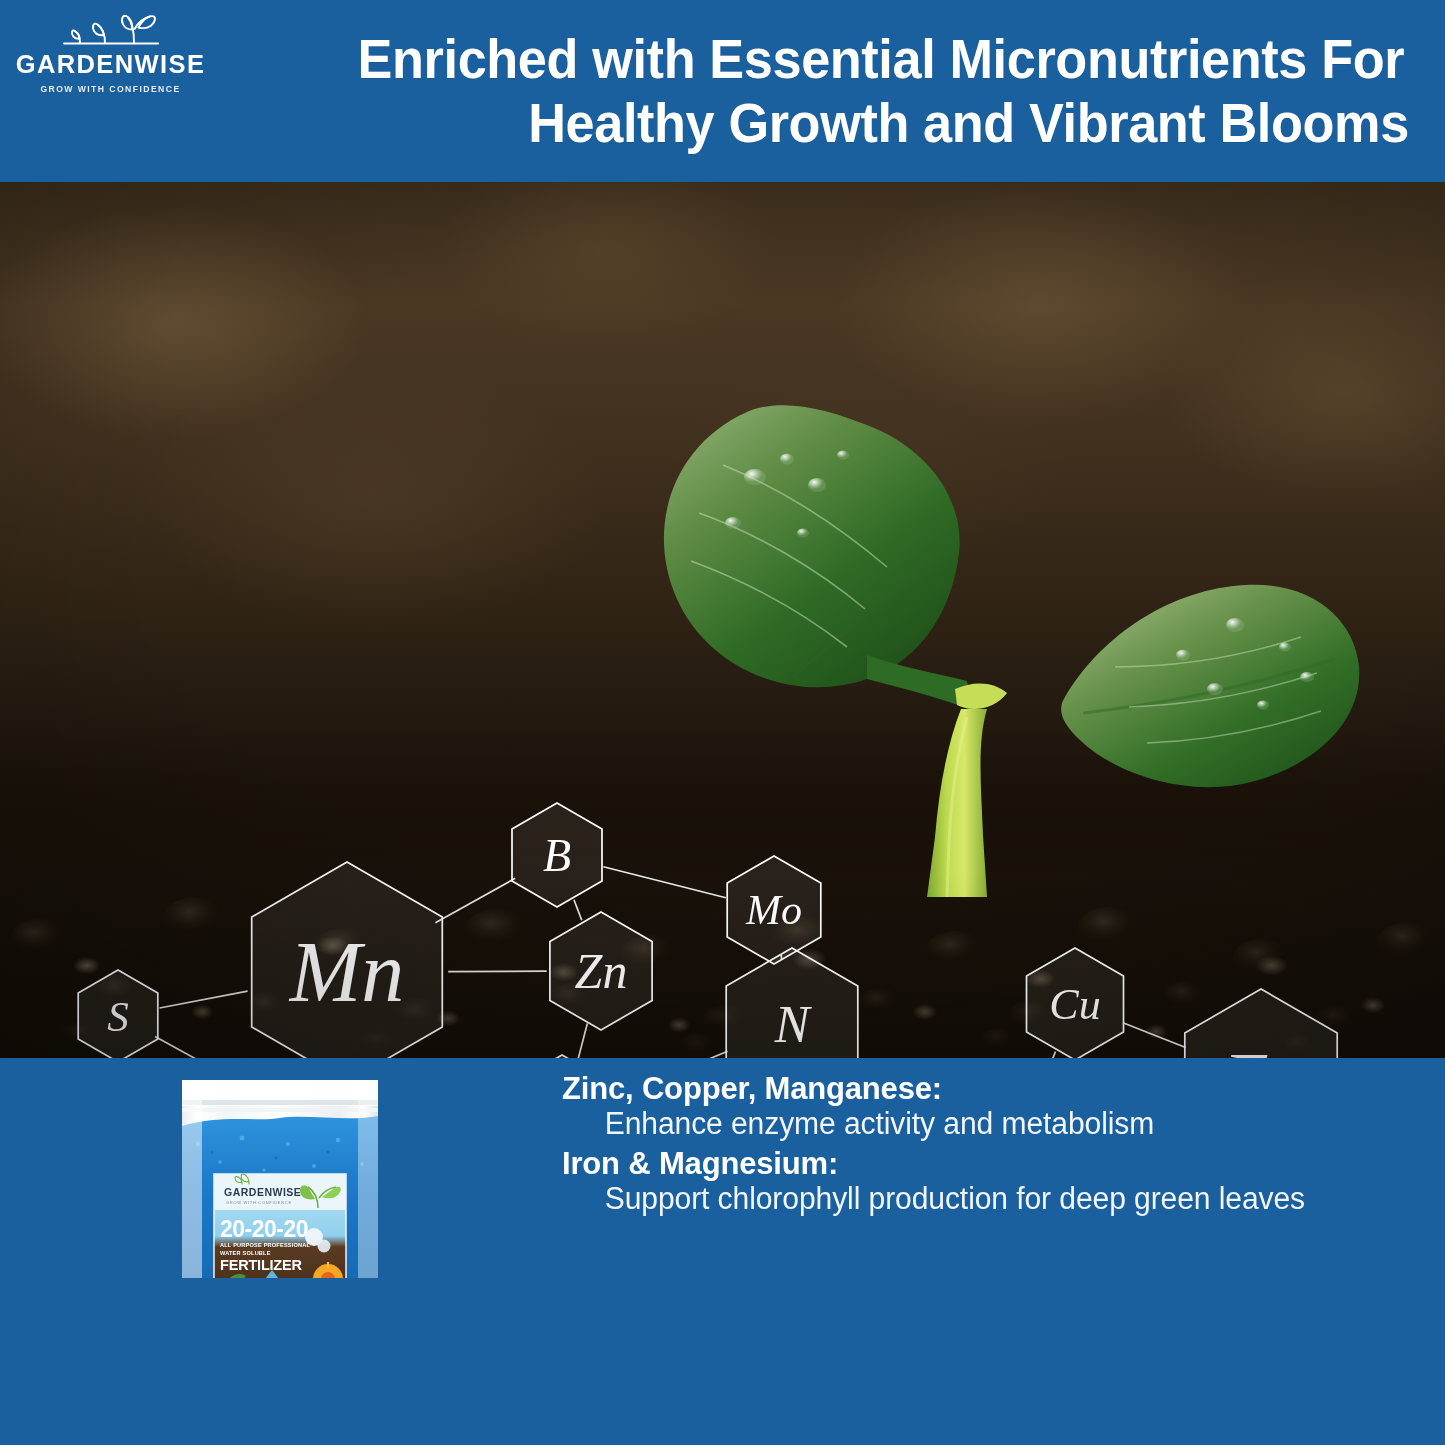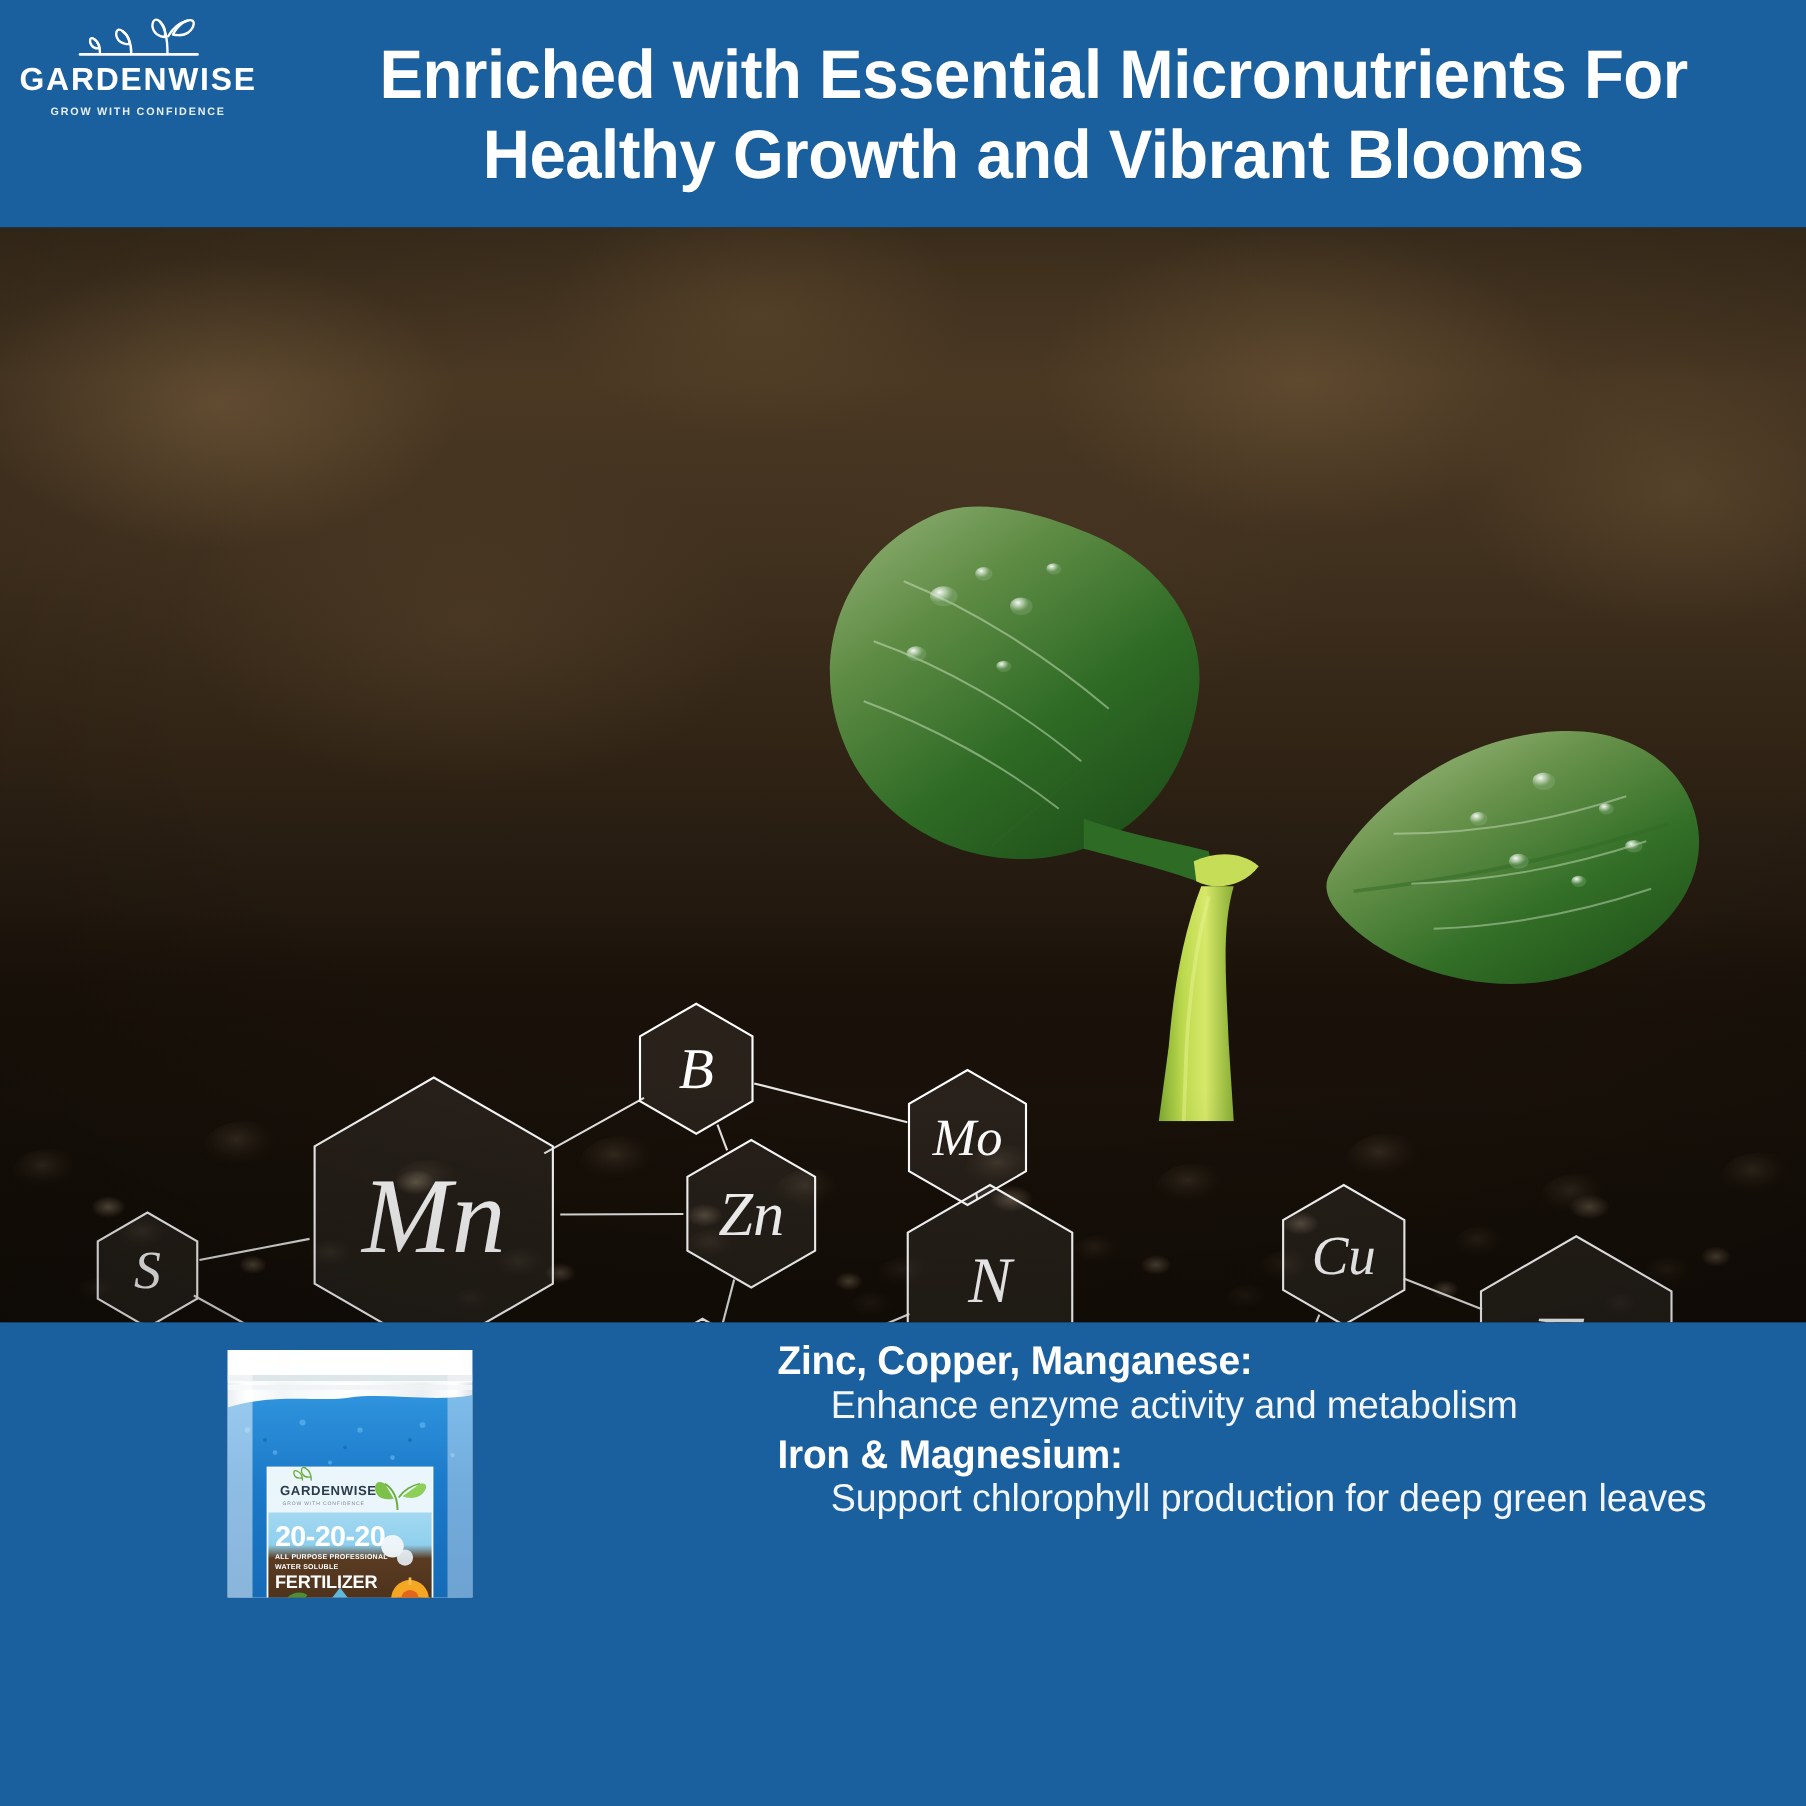--- a/index.html
+++ b/index.html
@@ -25,21 +25,21 @@
   .logo-word{
     color:#ffffff;font-size:25.5px;font-weight:700;letter-spacing:1.4px;
     line-height:1;margin-top:2px;font-family:"Liberation Sans",sans-serif;
   }
   .logo-tag{
     color:#e8eff6;font-size:8.6px;font-weight:700;letter-spacing:1.45px;
     margin-top:6px;font-family:"Liberation Sans",sans-serif;
   }
   .headline{
     position:absolute;left:222px;top:14px;width:1210px;height:156px;
-    display:flex;flex-direction:column;align-items:center;justify-content:center;
+    display:flex;flex-direction:column;align-items:flex-end;justify-content:center;
     text-align:center;
   }
   .headline .hl{
     color:#ffffff;font-weight:700;font-size:55px;line-height:1.16;
     font-family:"Liberation Sans",sans-serif;
     letter-spacing:-0.4px;
     transform:scaleX(0.95);
     text-shadow:0 1px 0 rgba(0,0,0,.08);
     white-space:nowrap;
   }
@@ -86,21 +86,21 @@
   }
   .seedling{position:absolute;left:595px;top:155px;width:790px;height:560px;}
   .molecule{position:absolute;left:0;top:0;width:1445px;height:876px;}
 
   
   .footer{
     position:absolute;left:0;top:1058px;width:1445px;height:387px;background:#1a5f9e;
   }
   .bag{position:absolute;left:168px;top:16px;width:224px;height:358px;}
   .benefits{
-    position:absolute;left:622px;top:12px;width:820px;height:370px;
+    position:absolute;left:562px;top:12px;width:820px;height:370px;
     display:flex;flex-direction:column;justify-content:flex-start;
   }
   .b-head{
     color:#ffffff;font-weight:700;font-size:32px;line-height:1.14;
     font-family:"Liberation Sans",sans-serif;letter-spacing:-0.2px;
     transform:scaleX(0.97);transform-origin:left center;
   }
   .b-body{
     color:#f2f6fa;font-weight:400;font-size:31px;line-height:1.17;
     font-family:"Liberation Sans",sans-serif;letter-spacing:-0.1px;

